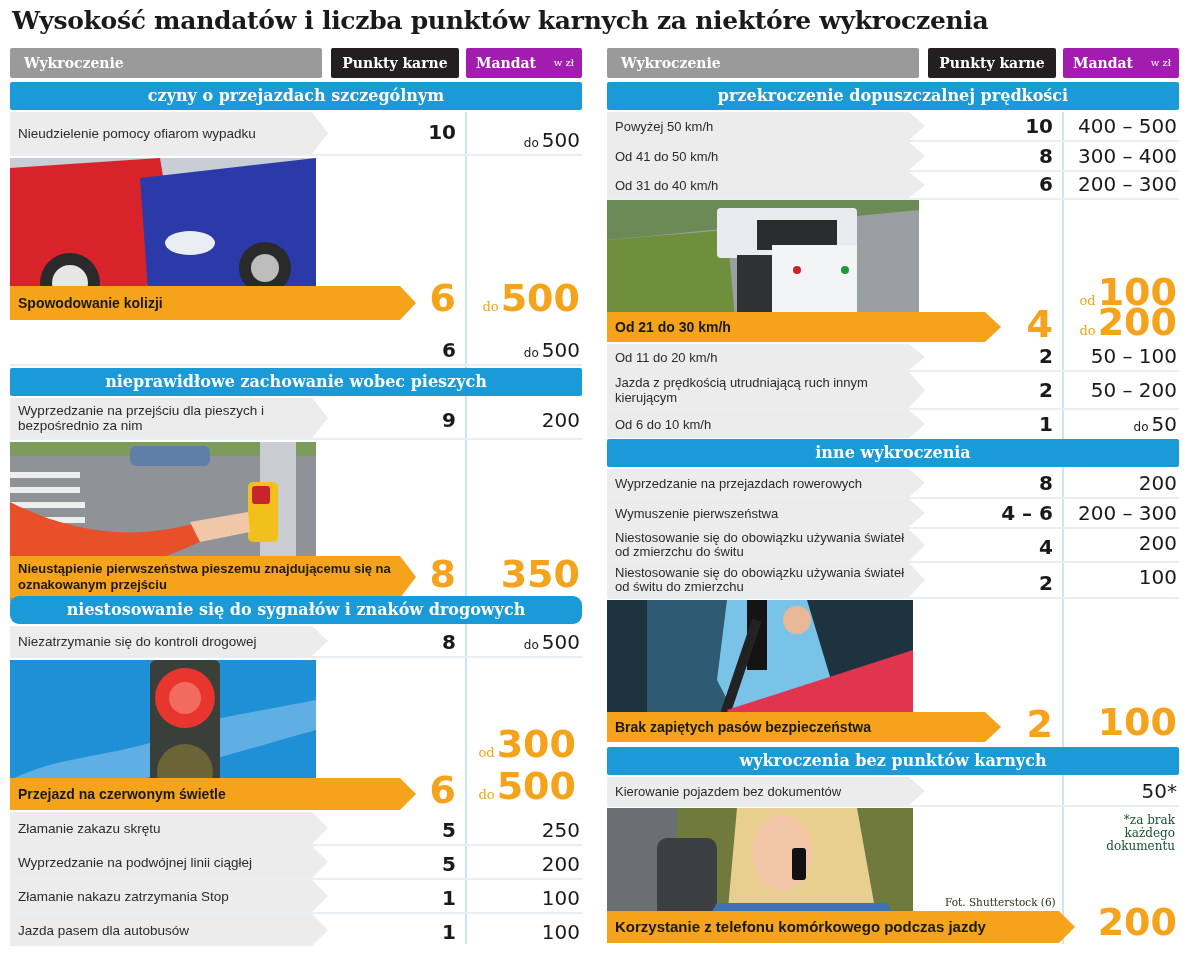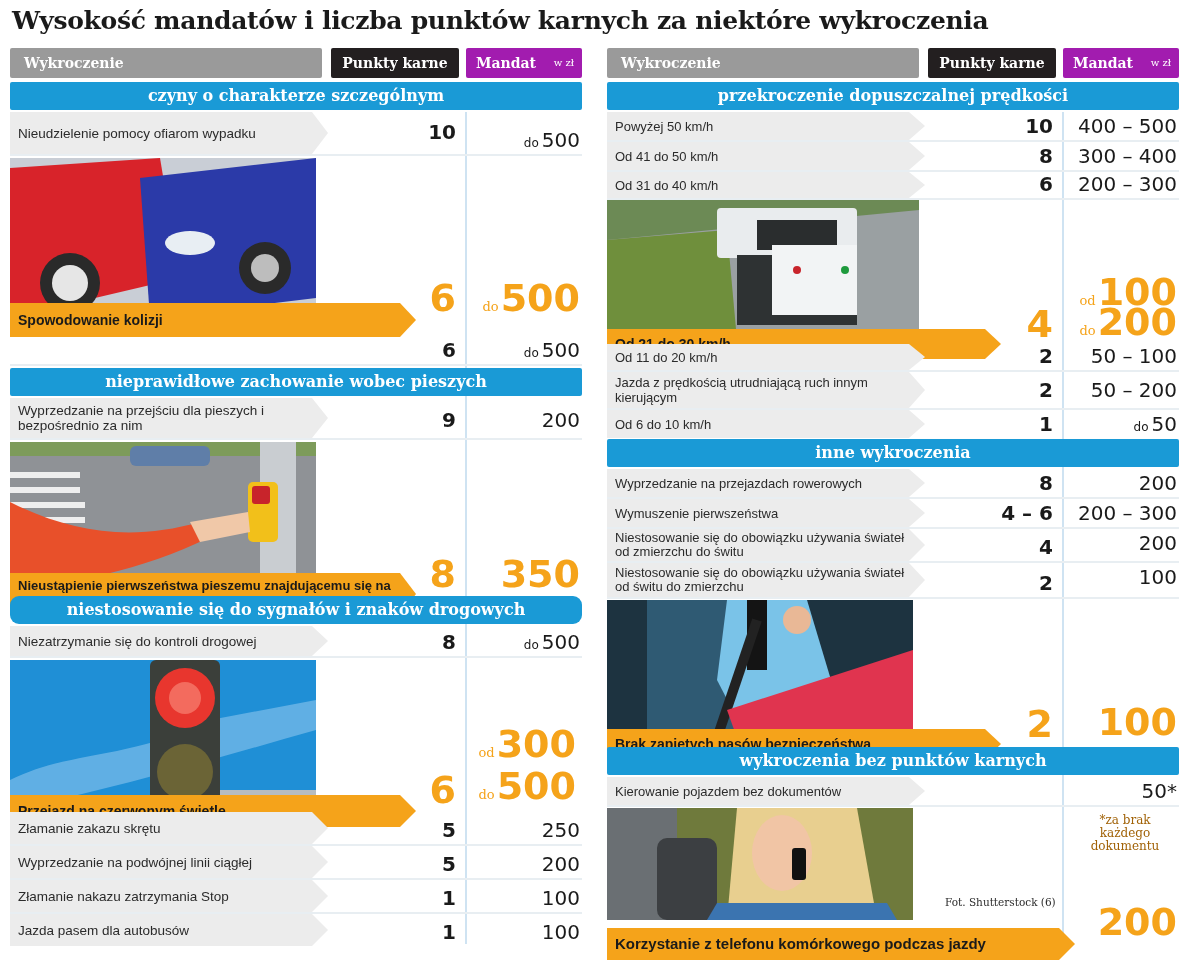--- a/index.html
+++ b/index.html
@@ -14,41 +14,41 @@
   .hdr.m { left: 456px; width: 116px; background: #a21caf; padding-left: 10px; }
   .hdr.m .unit { font-weight: normal; font-size: 10px; position: absolute; right: 8px; top: 0; }
   .vline { position: absolute; left: 455px; width: 2px; background: #cfe3f2; }
   .sec { position: absolute; left: 0; width: 572px; height: 28px; background: #1a9ad6; color: #fff; font-family: "DejaVu Serif", serif; font-weight: bold; font-size: 16px; line-height: 28px; text-align: center; border-radius: 2px; }
   .row { position: absolute; left: 0; width: 572px; border-bottom: 2px solid #e8eef2; }
   .row .lab { position: absolute; left: 0; top: 0; bottom: 0; width: 318px; background: #ececec; clip-path: polygon(0 0, 302px 0, 318px 50%, 302px 100%, 0 100%); padding: 0 8px; display: flex; align-items: center; font-size: 13.5px; line-height: 15px; color: #2b2b2b; }
   .row .pts { position: absolute; right: 126px; bottom: 2px; font-family: "DejaVu Sans", sans-serif; font-weight: bold; font-size: 20px; color: #1a1a1a; text-align: right; }
   .row .fine { position: absolute; right: 2px; bottom: 2px; font-family: "DejaVu Sans", sans-serif; font-size: 20px; color: #1a1a1a; text-align: right; white-space: nowrap; }
   .row .fine .pre { font-size: 12px; margin-right: 3px; }
   .img { position: absolute; left: 0; width: 306px; overflow: hidden; }
-  .feat { position: absolute; left: 0; width: 410px; height: 32px; margin-top: 17px; }
+  .feat { position: absolute; left: 0; width: 410px; height: 32px; }
   .feat .band { position: absolute; left: 0; top: 0; height: 100%; width: 100%; background: #f5a31a; clip-path: polygon(0 0, calc(100% - 16px) 0, 100% 50%, calc(100% - 16px) 100%, 0 100%); }
   .feat .flab { position: absolute; left: 8px; top: 0; bottom: 0; display: flex; align-items: center; font-weight: bold; font-size: 14px; line-height: 16px; color: #1a1a1a; }
   .big { position: absolute; font-family: "DejaVu Sans", sans-serif; font-weight: bold; color: #f5a31a; text-align: right; white-space: nowrap; }
   .big .pre { font-family: "DejaVu Serif", serif; font-size: 13px; margin-right: 2px; font-weight: normal; }
-  .note { position: absolute; font-family: "DejaVu Serif", serif; font-size: 12px; line-height: 13px; text-align: center; color: #a16207; }
+  .note { position: absolute; font-family: "DejaVu Serif", serif; font-size: 12px; line-height: 13px; text-align: right; color: #14532d; }
   .credit { position: absolute; font-family: "DejaVu Serif", serif; font-size: 10.5px; color: #2b2b2b; }
 </style>
 </head>
 <body>
 
 <div class="title">Wysokość mandatów i liczba punktów karnych za niektóre wykroczenia</div>
 
 <div class="col left">
   <div class="hdr w">Wykroczenie</div>
   <div class="hdr p">Punkty karne</div>
   <div class="hdr m"><span>Mandat</span><span class="unit">w zł</span></div>
 
   <div class="vline" style="top:64px;height:832px;"></div>
 
-  <div class="sec" style="top:34px;">czyny o charakterze szczególnym</div>
+  <div class="sec" style="top:34px;">czyny o przejazdach szczególnym</div>
 
   <div class="row" style="top:64px;height:44px;">
     <div class="lab">Nieudzielenie pomocy ofiarom wypadku</div>
     <div class="pts" style="bottom:10px;">10</div>
     <div class="fine"><span class="pre">do</span><span>500</span></div>
   </div>
 
   <div class="img" style="top:110px;height:160px;">
     <svg width="306" height="160" viewBox="0 0 306 160">
       <rect width="306" height="160" fill="#c9ced6"></rect>

